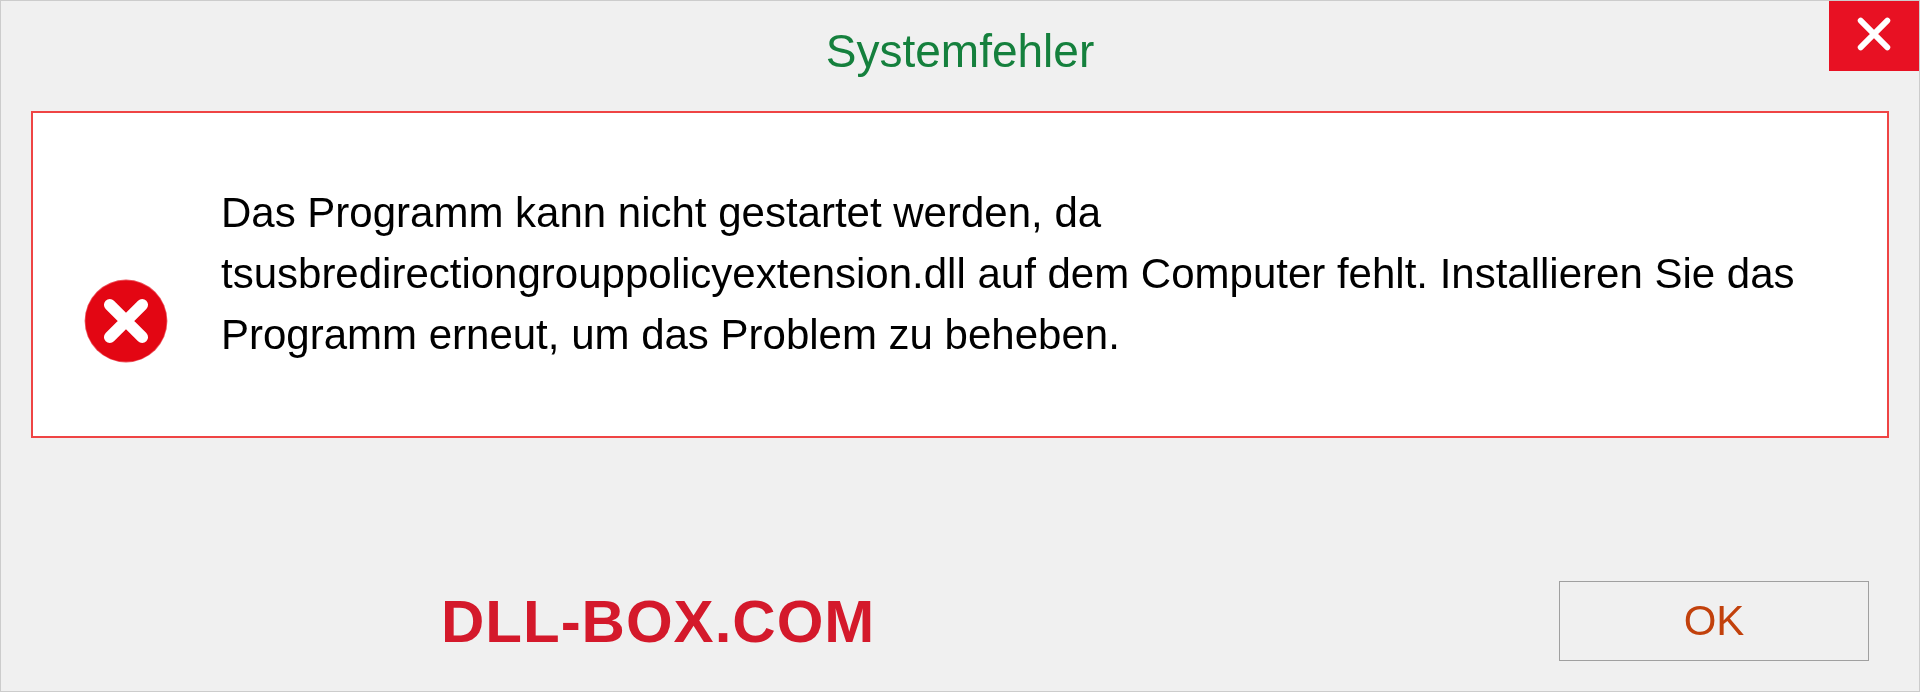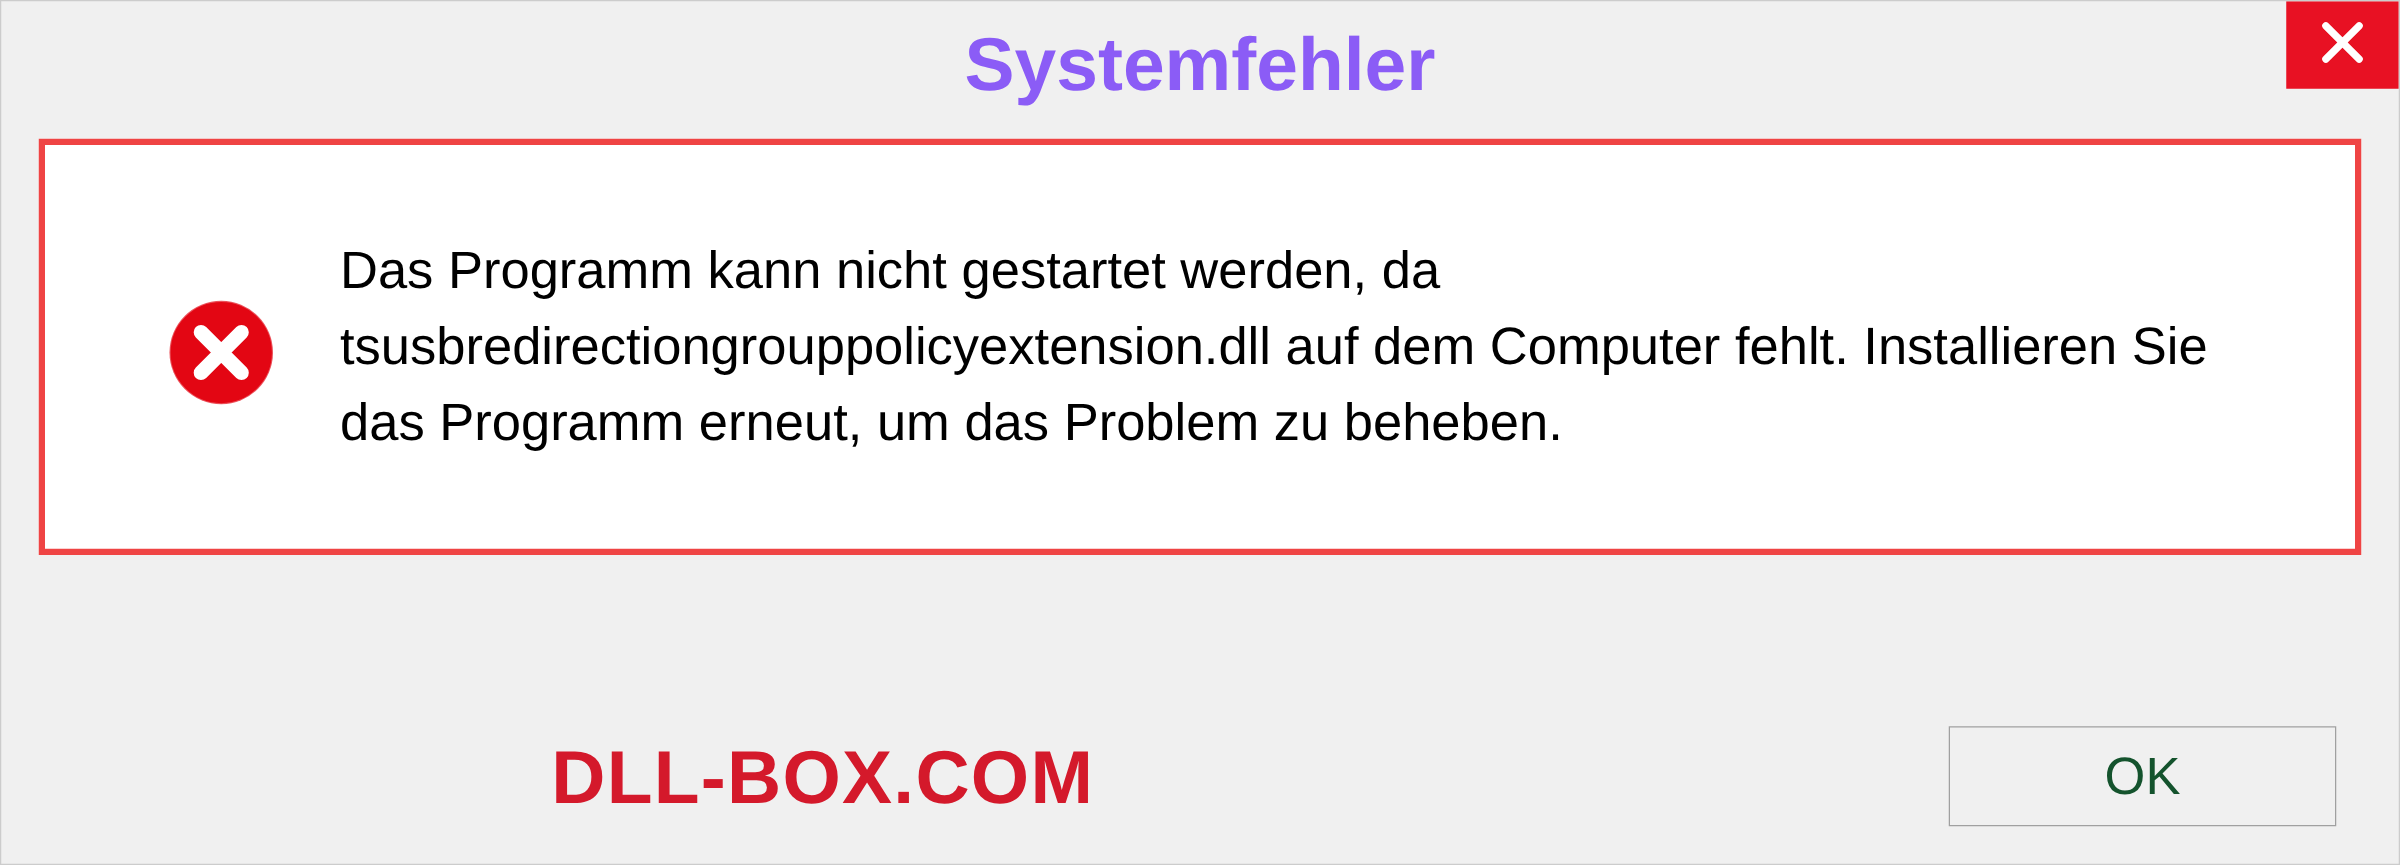--- a/index.html
+++ b/index.html
@@ -16,47 +16,47 @@
       border: 1px solid #ccc;
     }
     .title-bar {
       height: 100px;
       display: flex;
       align-items: center;
       justify-content: center;
       position: relative;
     }
     .title-text {
-      font-size: 60px;
-      color: #8b5cf6;
-      font-weight: bold;
+      font-size: 46px;
+      color: #15803d;
+      font-weight: normal;
     }
     .close-button {
       position: absolute;
       top: 0;
       right: 0;
       width: 90px;
       height: 70px;
       background: #e81123;
       display: flex;
       align-items: center;
       justify-content: center;
       cursor: pointer;
     }
     .close-button svg {
       width: 40px;
       height: 40px;
     }
     .content-box {
       margin: 10px 30px 20px 30px;
       background: #ffffff;
-      border: 5px solid #ef4444;
-      padding: 70px 60px 70px 96px;
+      border: 2px solid #ef4444;
+      padding: 70px 60px 70px 48px;
       display: flex;
-      align-items: center;
+      align-items: flex-end;
       gap: 50px;
     }
     .error-icon {
       width: 90px;
       height: 90px;
       flex-shrink: 0;
       margin-top: 10px;
     }
     .error-icon svg {
       width: 100%;
@@ -83,21 +83,21 @@
       color: #d4192b;
       letter-spacing: 1px;
       font-family: Liberation Sans, sans-serif;
     }
     .ok-button {
       width: 310px;
       height: 80px;
       background: #f0f0f0;
       border: 1px solid #a0a0a0;
       font-size: 42px;
-      color: #14532d;
+      color: #c2410c;
       display: flex;
       align-items: center;
       justify-content: center;
       cursor: pointer;
     }
   </style>
 </head>
 <body>
 
 <div class="title-bar">

